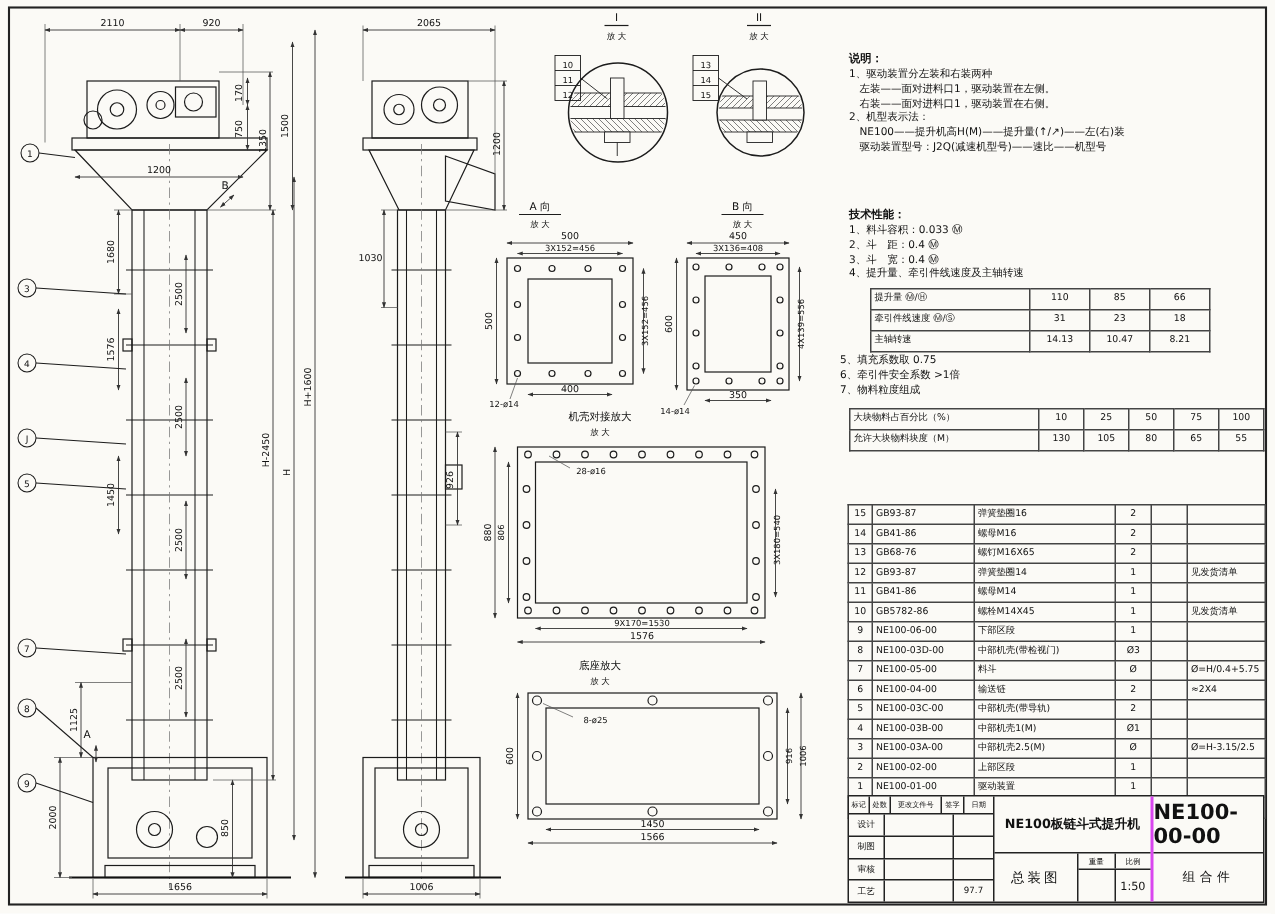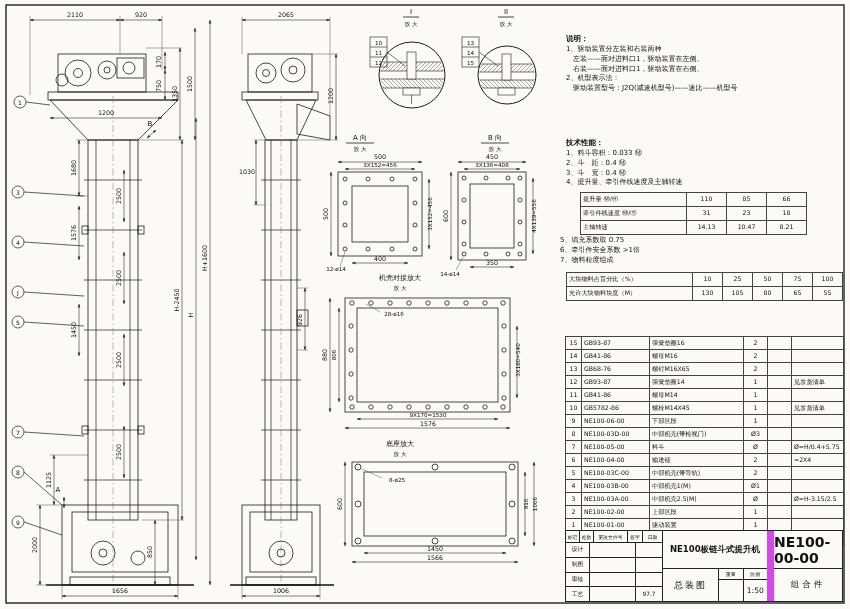--- a/index.html
+++ b/index.html
@@ -32,21 +32,21 @@
   .bom .bh td{font-weight:bold;text-align:center;height:13px;}
   .tb{position:absolute;left:565px;top:530px;width:278px;height:72px;border:1.5px solid #222;
       display:flex;background:#fbfaf6;box-sizing:border-box;}
   .tb .c{display:flex;align-items:center;justify-content:center;box-sizing:border-box;}
   .tb-left{width:96px;border-right:1px solid #222;display:flex;flex-direction:column;}
   .tb-rev{height:11px;display:flex;border-bottom:1px solid #222;font-size:4.8px;}
   .tb-rev .c{border-right:1px solid #222;}
   .tb-sig{flex:1;display:flex;font-size:5.8px;border-bottom:1px solid #222;}
   .tb-sig:last-child{border-bottom:none;}
   .tb-sig .c{border-right:1px solid #222;}
-  .tb-mid{width:104px;border-right:7px solid #d946ef;display:flex;flex-direction:column;}
+  .tb-mid{width:104px;border-right:2px solid #d946ef;display:flex;flex-direction:column;}
   .tb-product{height:38px;border-bottom:1px solid #222;font-size:8.5px;font-weight:bold;
               text-align:center;padding:0 2px;}
   .tb-mb{flex:1;display:flex;}
   .tb-sheetname{width:56px;border-right:1px solid #222;font-size:9px;letter-spacing:2px;}
   .tb-scale{flex:1;display:flex;flex-direction:column;}
   .tb-scale-l{height:10px;display:flex;font-size:5px;border-bottom:1px solid #222;}
   .tb-scale-l .c{border-right:1px solid #222;flex:1;}
   .tb-scale-l .c:last-child{border-right:none;}
   .tb-scale-v{flex:1;display:flex;}
   .tb-scale-v .c{flex:1;border-right:1px solid #222;font-size:7.5px;}
@@ -450,20 +450,21 @@
     <text class="dts" x="537" y="504" transform="rotate(-90 537 504)">1006</text>
   </g>
 </svg>
 
 <div class="panel" style="left:566px;top:34px;width:276px;">
   <div class="hd">说明：</div>
   <div>1、驱动装置分左装和右装两种</div>
   <div>　左装——面对进料口1，驱动装置在左侧。</div>
   <div>　右装——面对进料口1，驱动装置在右侧。</div>
   <div>2、机型表示法：</div>
+  <div>　NE100——提升机高H(M)——提升量(↑/↗)——左(右)装</div>
   <div>　驱动装置型号：J2Q(减速机型号)——速比——机型号</div>
 </div>
 
 <div class="panel" style="left:566px;top:138px;width:276px;">
   <div class="hd">技术性能：</div>
   <div>1、料斗容积：0.033 Ⓜ</div>
   <div>2、斗　距：0.4 Ⓜ</div>
   <div>3、斗　宽：0.4 Ⓜ</div>
   <div>4、提升量、牵引件线速度及主轴转速</div>
 </div>

